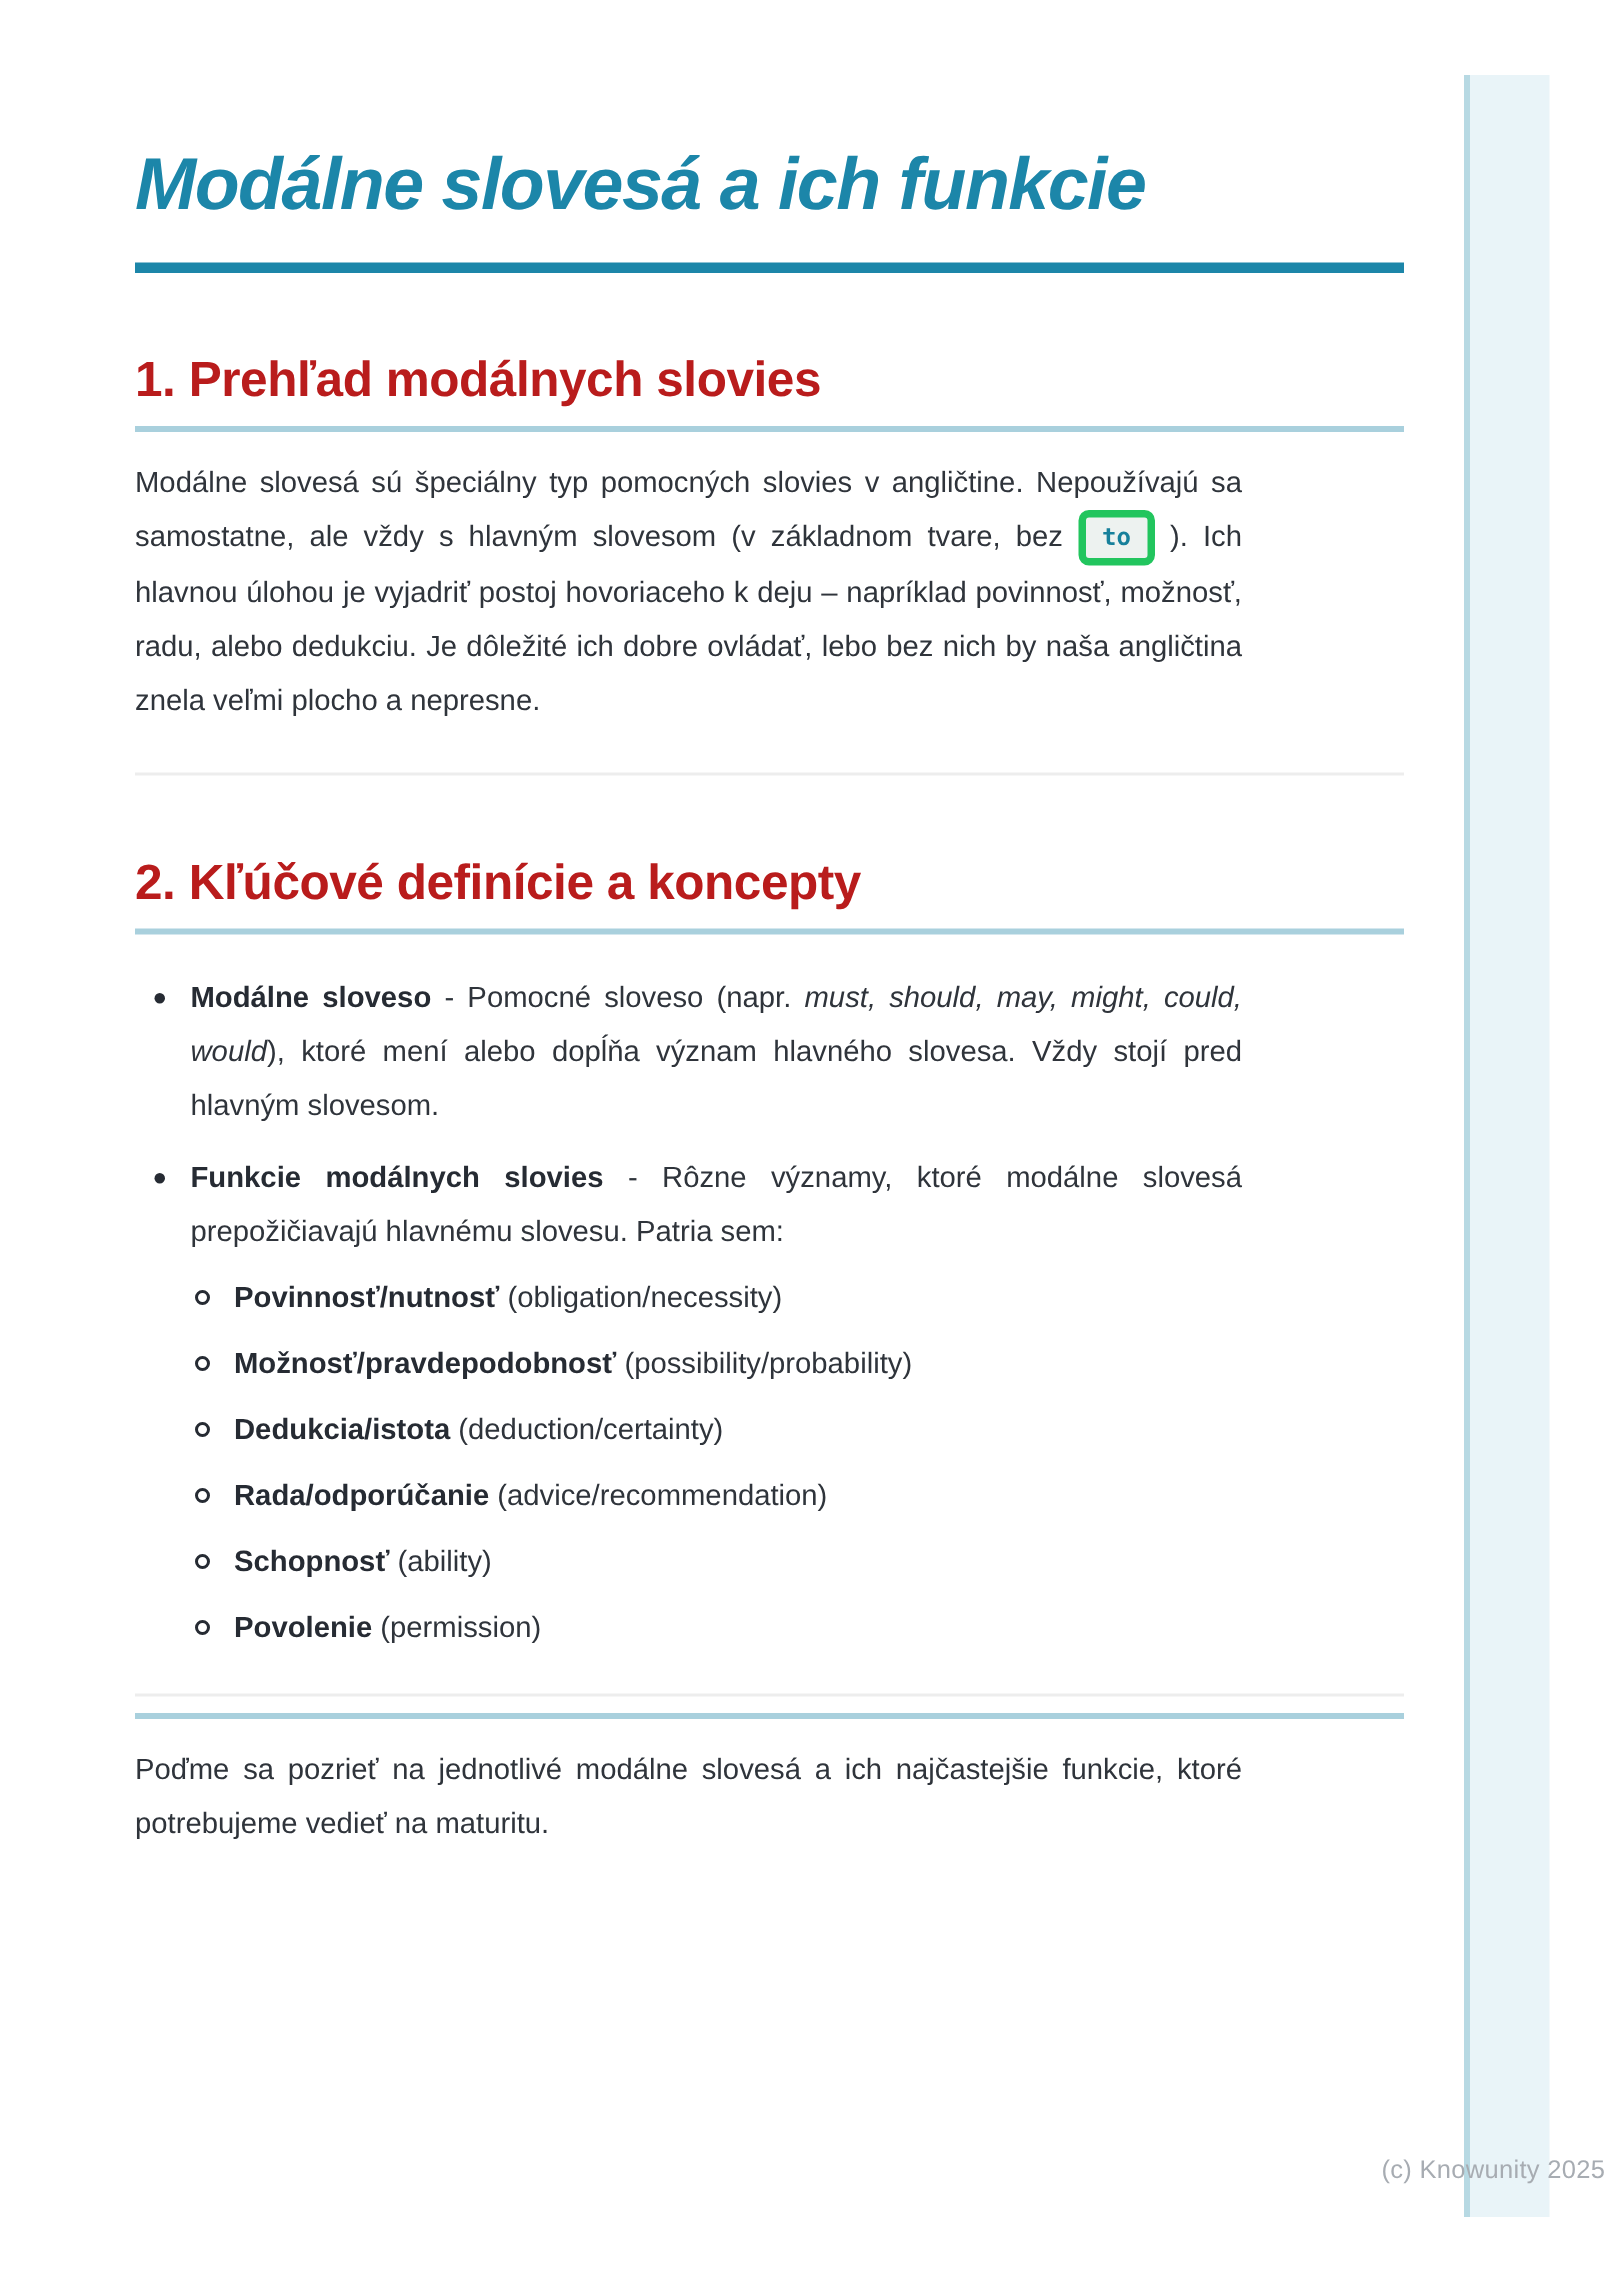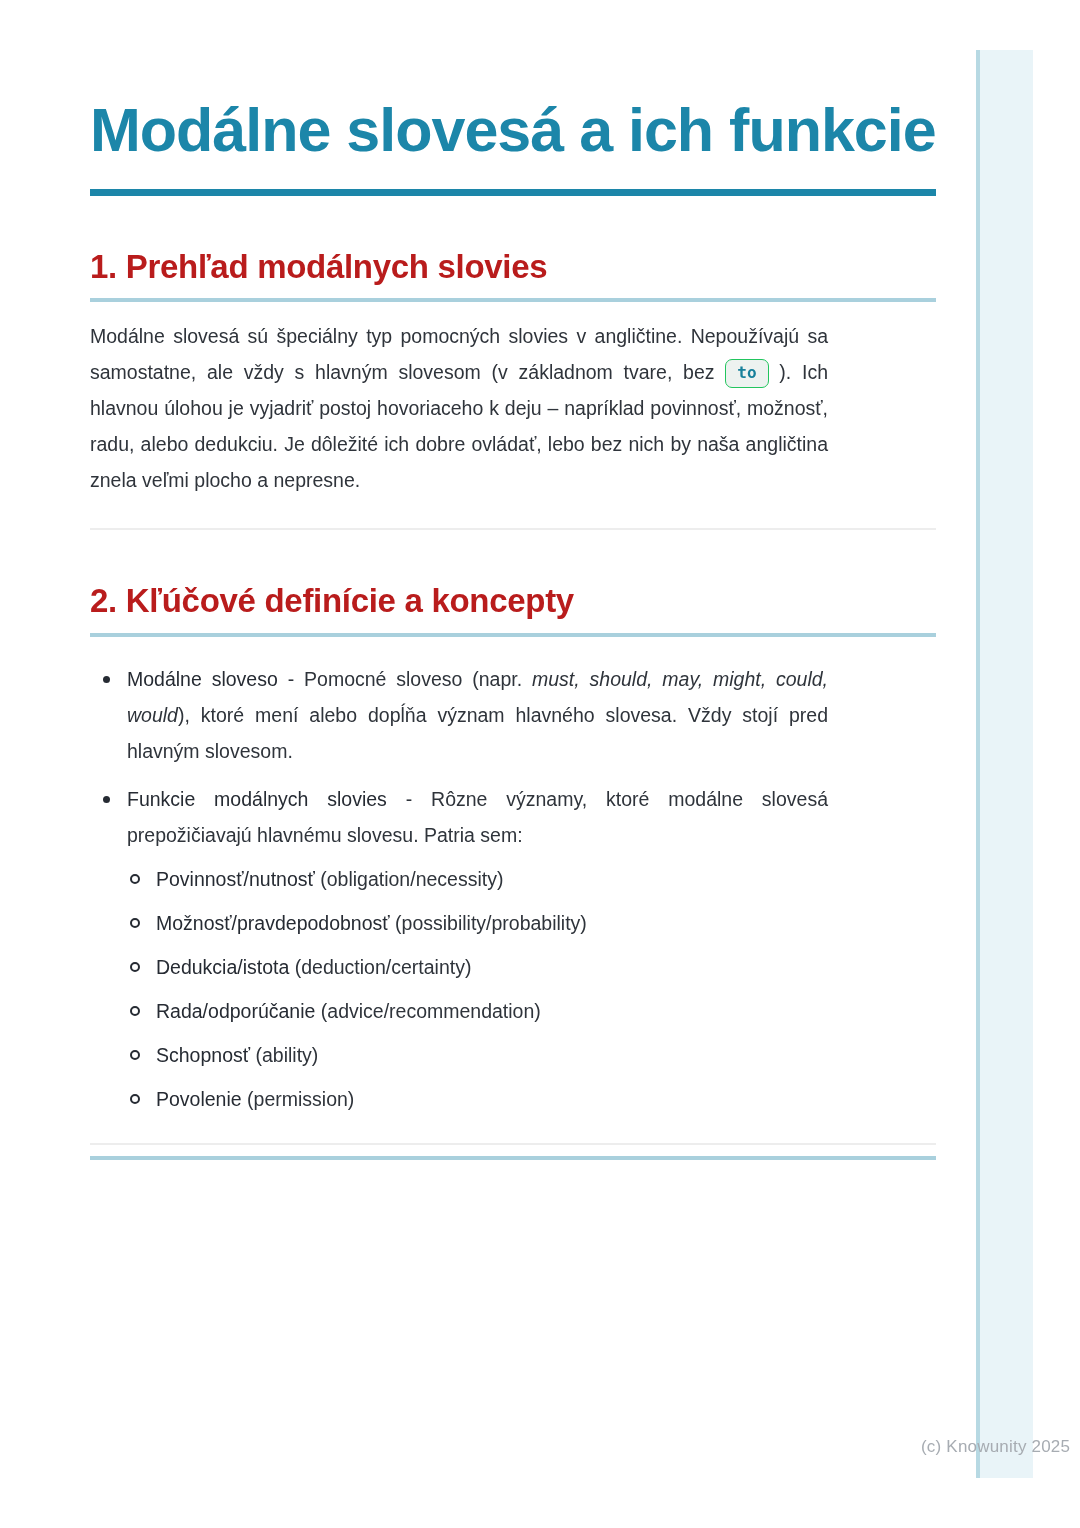--- a/index.html
+++ b/index.html
@@ -19,23 +19,24 @@
     box-sizing:border-box;
     z-index:0;
   }
   .content {
     position:relative; z-index:1;
     padding:94px 0 0 90px;
     width:846px;
   }
   h1 {
     margin:0;
-    font-size:61px; line-height:1.2; font-weight:700;
+    font-size:49px; line-height:1.2; font-weight:700;
     letter-spacing:-1px;
     color:#1c86a9;
+    font-style:italic;
   }
   .title-rule { width:846px; height:7px; background:#1c86a9; margin-top:22px; }
   h2 {
     margin:50px 0 0;
     font-size:33px; line-height:1.25; font-weight:700;
     letter-spacing:-0.3px;
     color:#b91c1c;
   }
   .h2-rule { width:846px; height:4px; background:#a9d0dd; margin-top:11px; }
   .divider { width:846px; height:2px; background:#ededed; margin-top:30px; }
@@ -72,29 +73,29 @@
     font-size:19.5px; line-height:28px;
     margin-bottom:16px;
     text-align:left;
   }
   ul.subbullets > li::before {
     content:""; position:absolute; left:3px; top:9px;
     width:10px; height:10px; border-radius:50%;
     border:2px solid #262b33; background:transparent;
     box-sizing:border-box;
   }
-  strong { font-weight:400; color:#262b33; }
+  strong { font-weight:700; color:#262b33; }
   em { font-style:italic; }
   .chip {
     display:inline-block;
     font-family:"DejaVu Sans Mono", monospace;
     font-size:16px; font-weight:700;
     color:#17809b;
     background:#edf2f0;
-    border:1px solid #22c55e;
+    border:5px solid #22c55e;
     border-radius:7px;
     padding:2px 11px 3px;
     line-height:1.35;
     vertical-align:1px;
   }
   .footer {
     position:absolute; left:893px; top:1437px;
     font-size:17px; color:#a7acb2;
     letter-spacing:0.2px;
     z-index:2;
@@ -136,17 +137,18 @@
           <li><strong>Povolenie</strong><span> (permission)</span></li>
         </ul>
       </li>
     </ul>
   </section>
 
   <div class="divider"></div>
 
   <section>
     <div class="h2-rule"></div>
+    <p class="body">Poďme sa pozrieť na jednotlivé modálne slovesá a ich najčastejšie funkcie, ktoré potrebujeme vedieť na maturitu.</p>
   </section>
 
 </div>
 
 <div class="footer">(c) Knowunity 2025</div>
 
 </body></html>

